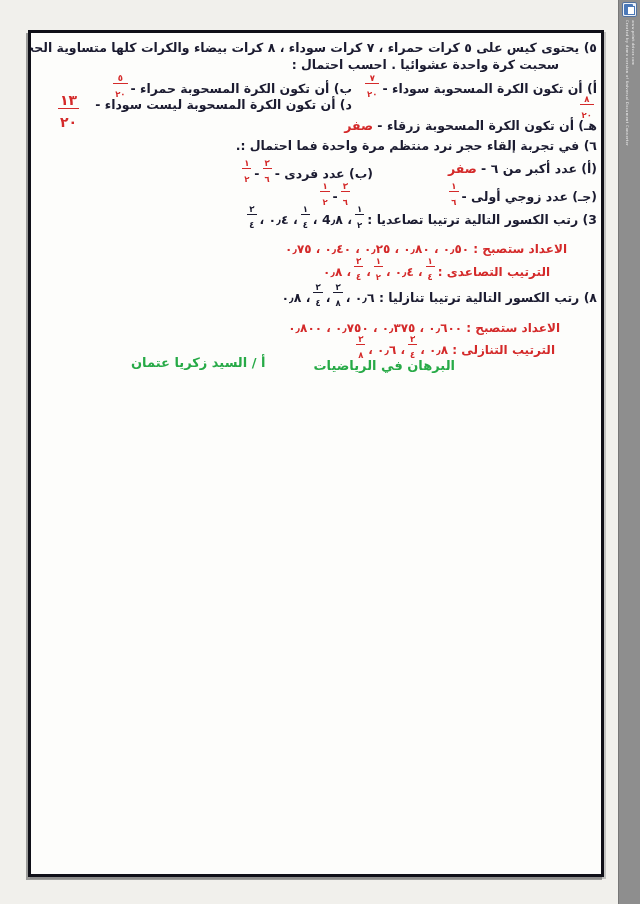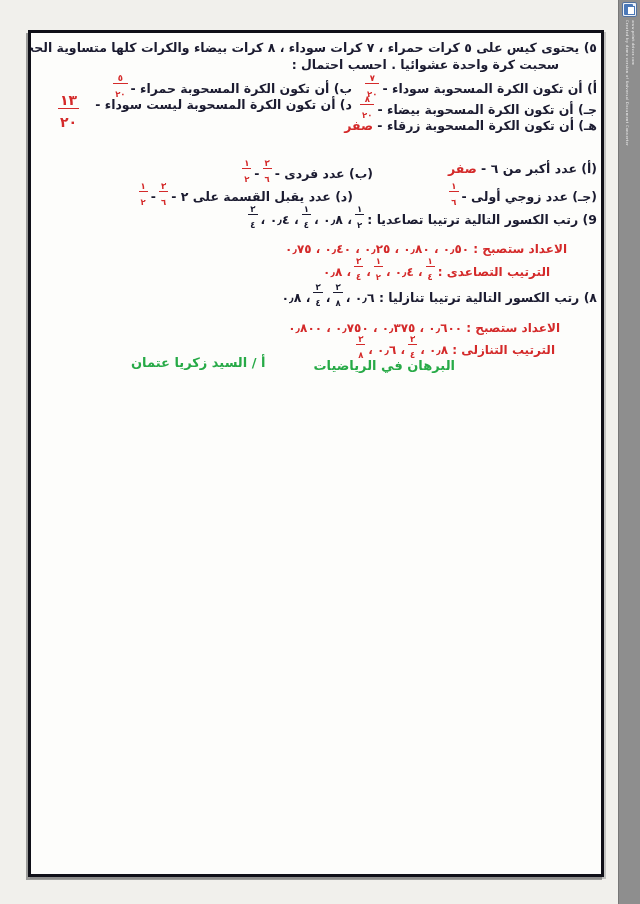--- a/index.html
+++ b/index.html
@@ -80,52 +80,55 @@
   </div>
 
   <div class="line" style="top:41px;right:4px;">
     <span>أ) أن تكون الكرة المسحوبة سوداء -</span><span class="frac red"><span class="n">٧</span><span class="d">٢٠</span></span>
   </div>
   <div class="line" style="top:41px;right:249px;">
     <span>ب) أن تكون الكرة المسحوبة حمراء -</span><span class="frac red"><span class="n">٥</span><span class="d">٢٠</span></span>
   </div>
 
   <div class="line" style="top:62px;right:4px;">
-    <span>جـ) أن تكون الكرة المسحوبة بيضاء -</span><span class="frac red"><span class="n">٨</span><span class="d">٢٠</span></span>
+    <span class="frac red"><span class="n">٨</span><span class="d">٢٠</span></span>
   </div>
   <div class="line" style="top:62px;right:249px;margin-left:24px;">
     <span>د) أن تكون الكرة المسحوبة ليست سوداء -</span>
   </div>
   <div class="line" style="top:60px;left:24px;">
     <span class="frac red frac-big"><span class="n">١٣</span><span class="d">٢٠</span></span>
   </div>
 
   <div class="line" style="top:83px;right:4px;text-align:right;">
     <span>هـ) أن تكون الكرة المسحوبة زرقاء -</span>
     <span class="red">صفر</span>
   </div>
 
+  <div class="line" style="top:103px;right:4px;">
+    <span>٦) في تجربة إلقاء حجر نرد منتظم مرة واحدة فما احتمال :.</span>
+  </div>
 
   <div class="line" style="top:126px;right:4px;">
     <span>(أ) عدد أكبر من ٦ -</span>
     <span class="red">صفر</span>
   </div>
   <div class="line" style="top:126px;right:228px;">
     <span>(ب) عدد فردى -</span><span class="frac red"><span class="n">٣</span><span class="d">٦</span></span><span>-</span><span class="frac red"><span class="n">١</span><span class="d">٢</span></span>
   </div>
 
   <div class="line" style="top:149px;right:4px;">
     <span>(جـ) عدد زوجي أولى -</span><span class="frac red"><span class="n">١</span><span class="d">٦</span></span>
   </div>
   <div class="line" style="top:149px;right:248px;">
-    <span>(د) عدد يقبل القسمة على ٢ -</span><span class="frac red"><span class="n">٣</span><span class="d">٦</span></span><span>-</span><span class="frac red"><span class="n">١</span><span class="d">٢</span></span>
+    <span class="frac red"><span class="n">٣</span><span class="d">٦</span></span><span>-</span><span class="frac red"><span class="n">١</span><span class="d">٢</span></span>
   </div>
 
   <div class="line tall" style="top:172px;right:4px;">
-    <span>9) رتب الكسور التالية ترتيبا تصاعديا :</span><span class="frac"><span class="n">١</span><span class="d">٢</span></span><span>، ٠٫٨ ،</span><span class="frac"><span class="n">١</span><span class="d">٤</span></span><span>، ٠٫٤ ،</span><span class="frac"><span class="n">٣</span><span class="d">٤</span></span>
+    <span>3) رتب الكسور التالية ترتيبا تصاعديا :</span><span class="frac"><span class="n">١</span><span class="d">٢</span></span><span>، 4٫٨ ،</span><span class="frac"><span class="n">١</span><span class="d">٤</span></span><span>، ٠٫٤ ،</span><span class="frac"><span class="n">٣</span><span class="d">٤</span></span>
   </div>
 
   <div class="line ansline" style="top:208px;right:34px;">
     <span>الاعداد ستصبح : ٠٫٥٠ ، ٠٫٨٠ ، ٠٫٢٥ ، ٠٫٤٠ ، ٠٫٧٥</span>
   </div>
 
   <div class="line ansline semitall" style="top:224px;right:51px;">
     <span>الترتيب التصاعدى :</span><span class="frac"><span class="n">١</span><span class="d">٤</span></span><span>، ٠٫٤ ،</span><span class="frac"><span class="n">١</span><span class="d">٢</span></span><span>،</span><span class="frac"><span class="n">٣</span><span class="d">٤</span></span><span>، ٠٫٨</span>
   </div>
 

